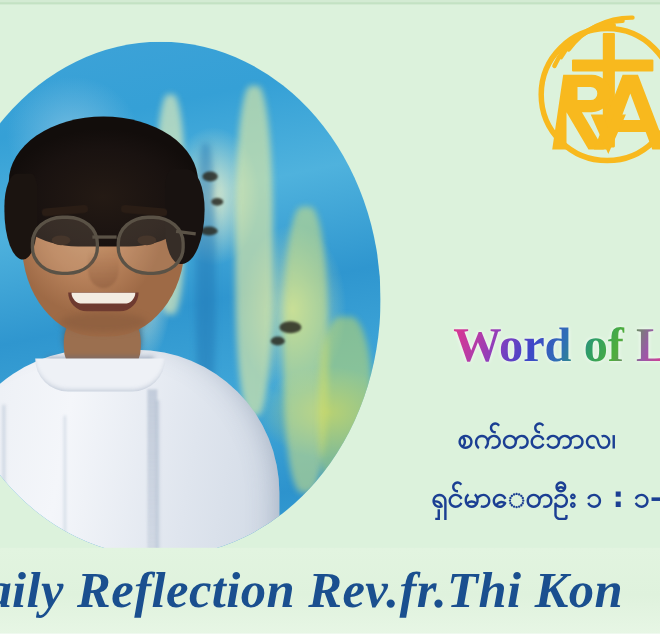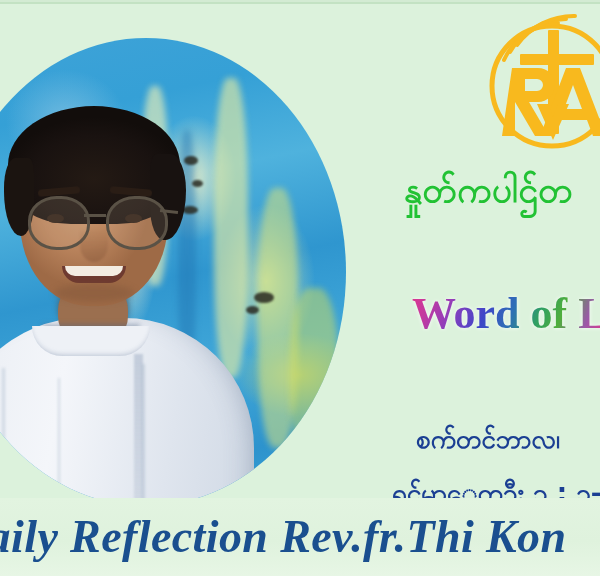--- a/index.html
+++ b/index.html
@@ -324,21 +324,20 @@
 
   
   .mm-navy {
     position: absolute;
     color: #1b3f93;
     font-family: "DejaVu Sans", sans-serif;
     font-weight: 700;
     white-space: nowrap;
     font-size: 26px;
     line-height: 34px;
-    margin-top: 40px;
   }
   .mm-navy-1 { left: 416px; top: 382px; }
   .mm-navy-2 { left: 392px; top: 436px; }
 
   
   .banner {
     position: absolute;
     left: 0;
     top: 498px;
     width: 600px;
@@ -434,21 +433,20 @@
       <g fill="#f8b91e">
         <path d="M30 60 h26 a17 17 0 0 1 0 34 h-9 l20 34 h-14 l-20 -34 v34 h-13 z
                  M43 71 v12 h12 a6 6 0 0 0 0 -12 z"></path>
         <path d="M84 60 h14 l26 68 h-13 l-6 -16 h-28 l-6 16 h-13 z
                  M91 77 l-9 24 h18 z"></path>
         <path d="M55 96 l16 36 l16 -36 h-11 l-5 13 l-5 -13 z"></path>
       </g>
     </svg>
   </div>
 
-  <div class="mm-green mm-green-1">နှုတ်ကပါဌ်တ</div>
 
   <div class="wol">Word of Li</div>
 
   <div class="mm-navy mm-navy-1">စက်တင်ဘာလ၊</div>
   <div class="mm-navy mm-navy-2">ရှင်မာေတဦး ၁ : ၁–</div>
 
   <div class="banner">
     <div class="banner-text">Daily Reflection Rev.fr.Thi Kon</div>
   </div>
 

